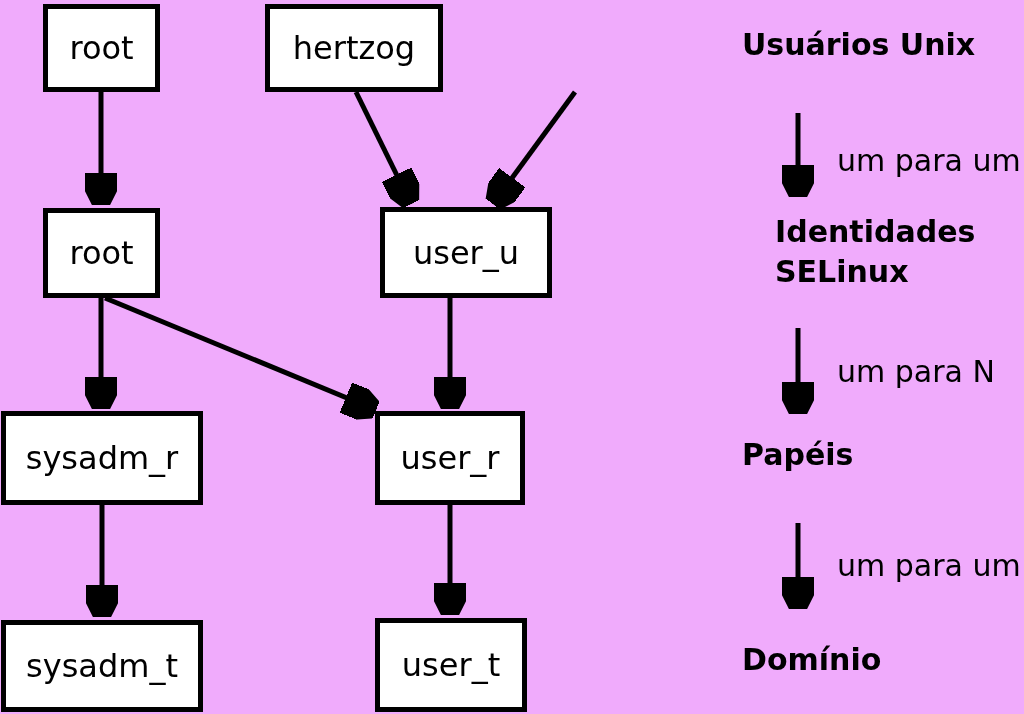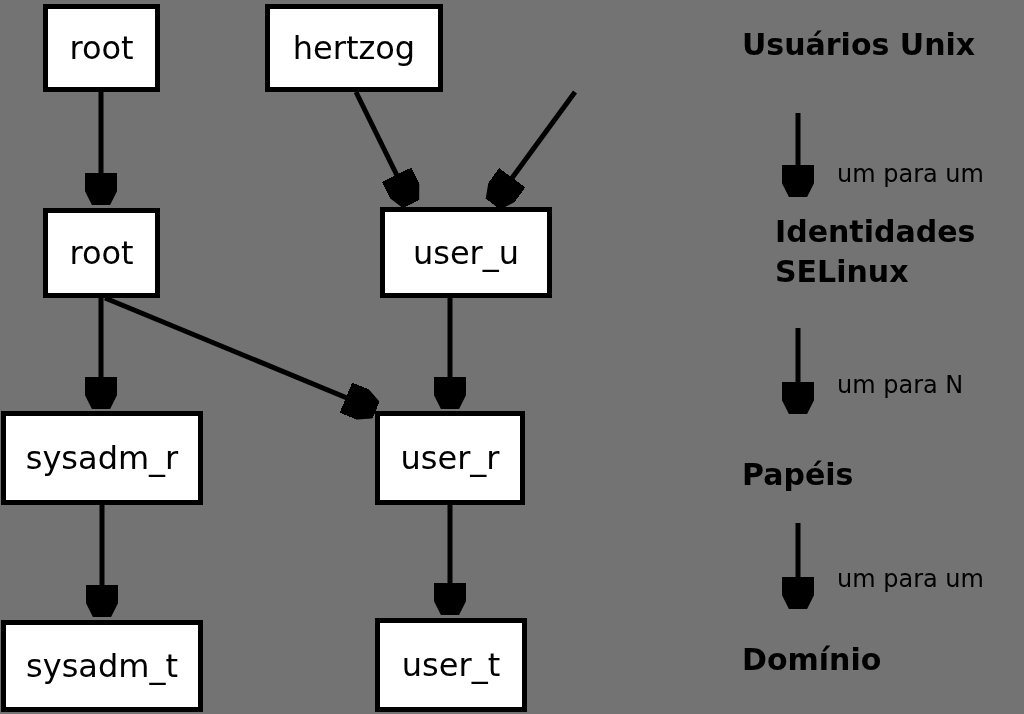--- a/index.html
+++ b/index.html
@@ -4,21 +4,21 @@
 <style>
   html, body {
     margin: 0;
     padding: 0;
     background: #ffffff;
   }
   .stage {
     position: relative;
     width: 1024px;
     height: 714px;
-    background: #737373;
+    background: #f0abfc;
     overflow: hidden;
     font-family: "DejaVu Sans", "Liberation Sans", sans-serif;
     color: #000000;
   }
   .edges {
     position: absolute;
     left: 0;
     top: 0;
     width: 1024px;
     height: 714px;
@@ -46,25 +46,24 @@
     font-weight: bold;
     line-height: 40px;
     white-space: nowrap;
   }
   .legend-level.wrap {
     white-space: normal;
     width: 235px;
   }
   .legend-mapping {
     position: absolute;
-    font-size: 24px;
+    font-size: 30px;
     font-weight: normal;
     line-height: 40px;
     white-space: nowrap;
-    margin-top: 13px;
   }
 </style>
 </head>
 <body>
 
 <div class="stage">
 
   <svg class="edges" viewBox="0 0 1024 714" xmlns="http://www.w3.org/2000/svg">
     <defs>
       <marker id="arw" viewBox="0 0 10 10" refX="10" refY="5" markerWidth="6.5" markerHeight="6.5" orient="auto">
@@ -106,20 +105,20 @@
   </div>
   <div class="node" style="left:1px;   top:620px; width:202px; height:92px;">
     <span>sysadm_t</span>
   </div>
   <div class="node" style="left:375px; top:618px; width:152px; height:94px;">
     <span>user_t</span>
   </div>
 
   <div class="legend-level" style="left:742px; top:25px;">Usuários Unix</div>
   <div class="legend-level wrap" style="left:742px; top:212px;margin-left:33px;">Identidades SELinux</div>
-  <div class="legend-level" style="left:742px; top:435px;margin-top:20px;">Papéis</div>
+  <div class="legend-level" style="left:742px; top:435px;">Papéis</div>
   <div class="legend-level" style="left:742px; top:640px;">Domínio</div>
 
   <div class="legend-mapping" style="left:837px; top:141px;">um para um</div>
   <div class="legend-mapping" style="left:837px; top:352px;">um para N</div>
   <div class="legend-mapping" style="left:837px; top:546px;">um para um</div>
 
 </div>
 
 </body></html>

